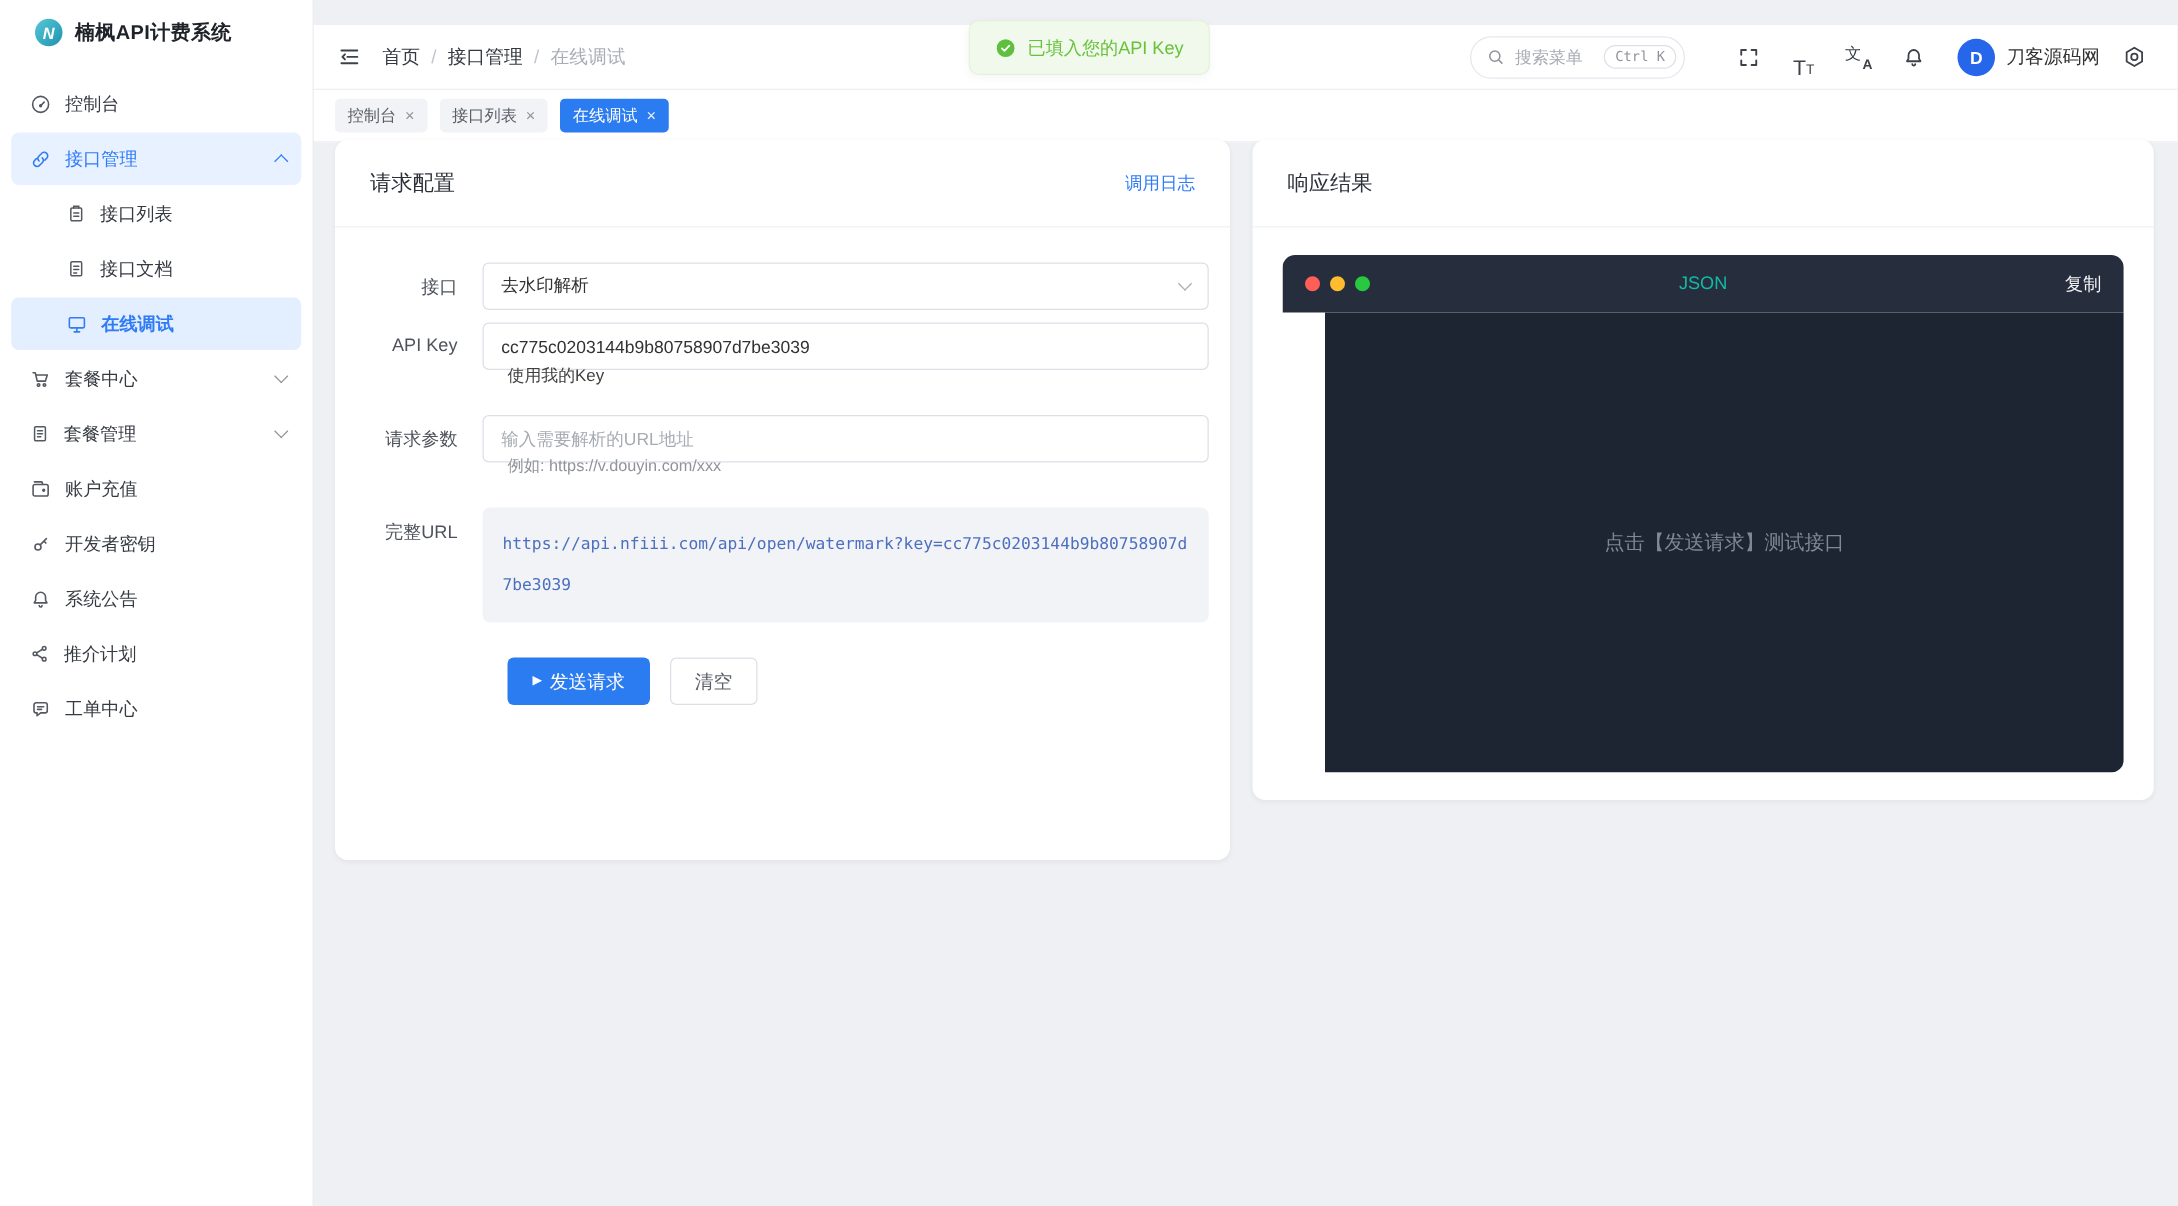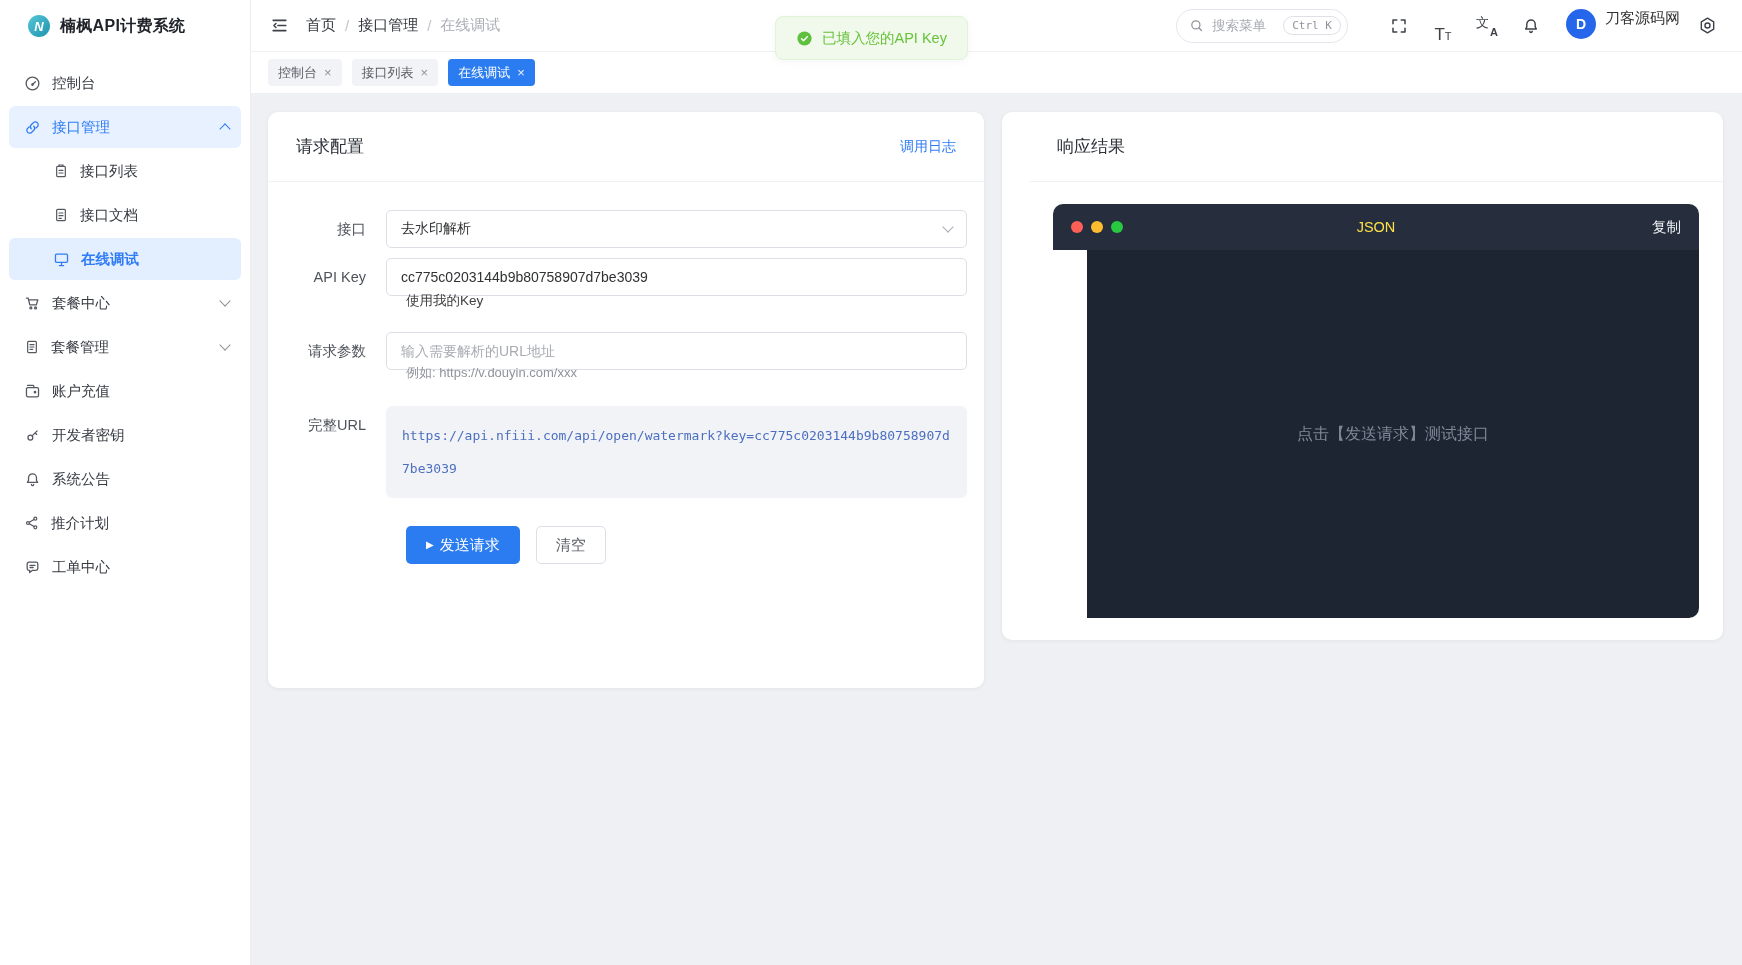--- a/index.html
+++ b/index.html
@@ -18,27 +18,27 @@
   .nav-item.child { padding-left:44px; }
   .nav-item.active-parent { background:#e8f1ff; color:#2f7cf6; }
   .nav-item.active-parent .nav-icon { color:#2f7cf6; }
   .nav-item.active-leaf { background:#e3eeff; color:#2f7cf6; font-weight:bold; }
   .nav-item.active-leaf .nav-icon { color:#2f7cf6; }
   .chev { width:8px; height:8px; border-right:1.6px solid #909399; border-bottom:1.6px solid #909399; transform:rotate(45deg); margin-left:auto; margin-top:-4px; }
   .chev.up { transform:rotate(-135deg); margin-top:4px; border-color:#2f7cf6; }
 
   
   .main { position:absolute; left:250px; top:0; right:0; bottom:0; }
-  .topbar { height:52px; background:#fff; border-bottom:1px solid #eef0f2; display:flex; align-items:center; padding:0 18px 0 14px; }
+  .topbar { height:52px; background:#fff; border-bottom:1px solid #eef0f2; display:flex; align-items:center; padding:0 18px 0 14px;margin-top:20px; }
   .collapse-btn { width:30px; height:30px; display:flex; align-items:center; justify-content:center; color:#3d4148; cursor:pointer; }
   .breadcrumb { display:flex; align-items:center; gap:9px; margin-left:12px; font-size:15px; }
   .bc-link { color:#35383f; cursor:pointer; }
   .bc-sep { color:#c0c4cc; }
   .bc-current { color:#aaadb5; }
-  .topbar-right { margin-left:auto; display:flex; align-items:flex-start; }
+  .topbar-right { margin-left:auto; display:flex; align-items:center; }
   .search-pill { width:172px; height:34px; border:1px solid #e4e7ed; border-radius:17px; display:flex; align-items:center; gap:8px; padding:0 6px 0 12px; color:#a8abb2; background:#fff; cursor:pointer; margin-right:24px; }
   .search-pill .ph { font-size:13.5px; flex:1; }
   .kbd { font-family:"DejaVu Sans Mono","Liberation Mono",monospace; font-size:11px; color:#909399; border:1px solid #dee0e5; border-radius:10px; padding:2px 8px; white-space:nowrap; }
   .icon-btn { width:34px; height:34px; display:flex; align-items:center; justify-content:center; color:#3d4148; cursor:pointer; margin-left:10px; }
   .tsize { font-weight:500; display:flex; align-items:flex-end; line-height:1; }
   .tsize .big { font-size:17px; }
   .tsize .small { font-size:11px; margin-bottom:1px; }
   .translate { position:relative; width:22px; height:22px; }
   .translate .cjk { position:absolute; left:0; top:-1px; font-size:13px; }
   .translate .latin { position:absolute; right:0; bottom:-1px; font-size:11px; font-weight:bold; }
@@ -52,21 +52,21 @@
   .tab.active { background:#2b7cf0; color:#fff; }
   .tab.active .tab-close { color:#eaf2ff; }
 
   
   .content { position:absolute; top:94px; left:0; right:0; bottom:0; padding:18px; display:flex; gap:18px; align-items:flex-start; }
   .panel { background:#fff; border-radius:10px; box-shadow:0 1px 4px rgba(31,35,41,.06); }
   .panel-head { height:70px; display:flex; align-items:center; justify-content:space-between; padding:0 28px; border-bottom:1px solid #f0f1f4; }
   .panel-title { font-size:17px; font-weight:500; color:#2c3038; }
   .log-link { font-size:14px; color:#2f7cf6; cursor:pointer; }
   .panel.request { width:716px; height:576px; }
-  .panel.response { width:721px; height:528px;padding-left:27px; }
+  .panel.response { width:721px; height:528px; }
 
   .req-body { padding:28px 17px 28px 28px; }
   .form-row { display:flex; align-items:center; margin-bottom:10px; }
   .form-label { width:90px; flex:0 0 auto; text-align:right; padding-right:20px; font-size:14.5px; color:#4e535b; }
   .form-control { flex:1; }
   .select-box { height:38px; border:1px solid #dcdfe6; border-radius:5px; display:flex; align-items:center; padding:0 14px; font-size:14px; color:#303133; cursor:pointer; background:#fff; }
   .select-box .sel-chev { width:8px; height:8px; border-right:1.5px solid #a8abb2; border-bottom:1.5px solid #a8abb2; transform:rotate(45deg); margin-left:auto; margin-top:-4px; }
   .text-input { width:100%; height:38px; border:1px solid #dcdfe6; border-radius:5px; padding:4px 14px; font-size:14px; color:#303133; font-family:inherit; outline:none; background:#fff; }
   .text-input::placeholder { color:#a8abb2; }
   .aux-row { display:flex; margin:-14px 0 22px; }
@@ -82,21 +82,21 @@
   .btn-primary .play { font-size:10px; line-height:1; }
   .btn-plain { height:38px; padding:0 19px; background:#fff; border:1px solid #dcdfe6; border-radius:5px; color:#5a5e66; font-size:15px; font-family:inherit; cursor:pointer; }
 
   
   .resp-body { padding:22px 24px; }
   .terminal { border-radius:10px; overflow:hidden; height:414px; display:flex; flex-direction:column; }
   .term-head { height:46px; background:#262e3e; display:flex; align-items:center; padding:0 18px; position:relative; flex:0 0 auto; }
   .dots { display:flex; gap:8px; }
   .dot { width:12px; height:12px; border-radius:50%; }
   .dot.red { background:#ff5f57; } .dot.yellow { background:#febc2e; } .dot.green { background:#28c840; }
-  .term-title { position:absolute; left:0; right:0; text-align:center; color:#fde047; font-size:14.5px; pointer-events:none; }
+  .term-title { position:absolute; left:0; right:0; text-align:center; color:#14b8a6; font-size:14.5px; pointer-events:none; }
   .term-copy { margin-left:auto; color:#f2f3f5; font-size:14.5px; cursor:pointer; position:relative; z-index:1; }
   .term-body { flex:1; background:#1d2432; display:flex; align-items:center; justify-content:center;margin-left:34px; }
   .term-placeholder { color:#7f8798; font-size:16px; }
 
   
   .toast { position:absolute; left:775px; top:16px; height:44px; background:#f0f9eb; border:1px solid #e1f3d8; border-radius:8px; display:flex; align-items:center; gap:9px; padding:0 20px; z-index:50; box-shadow:0 2px 8px rgba(0,0,0,.04); }
   .toast-msg { color:#67c23a; font-size:14.5px; white-space:nowrap; }
 </style>
 </head>
 <body>

